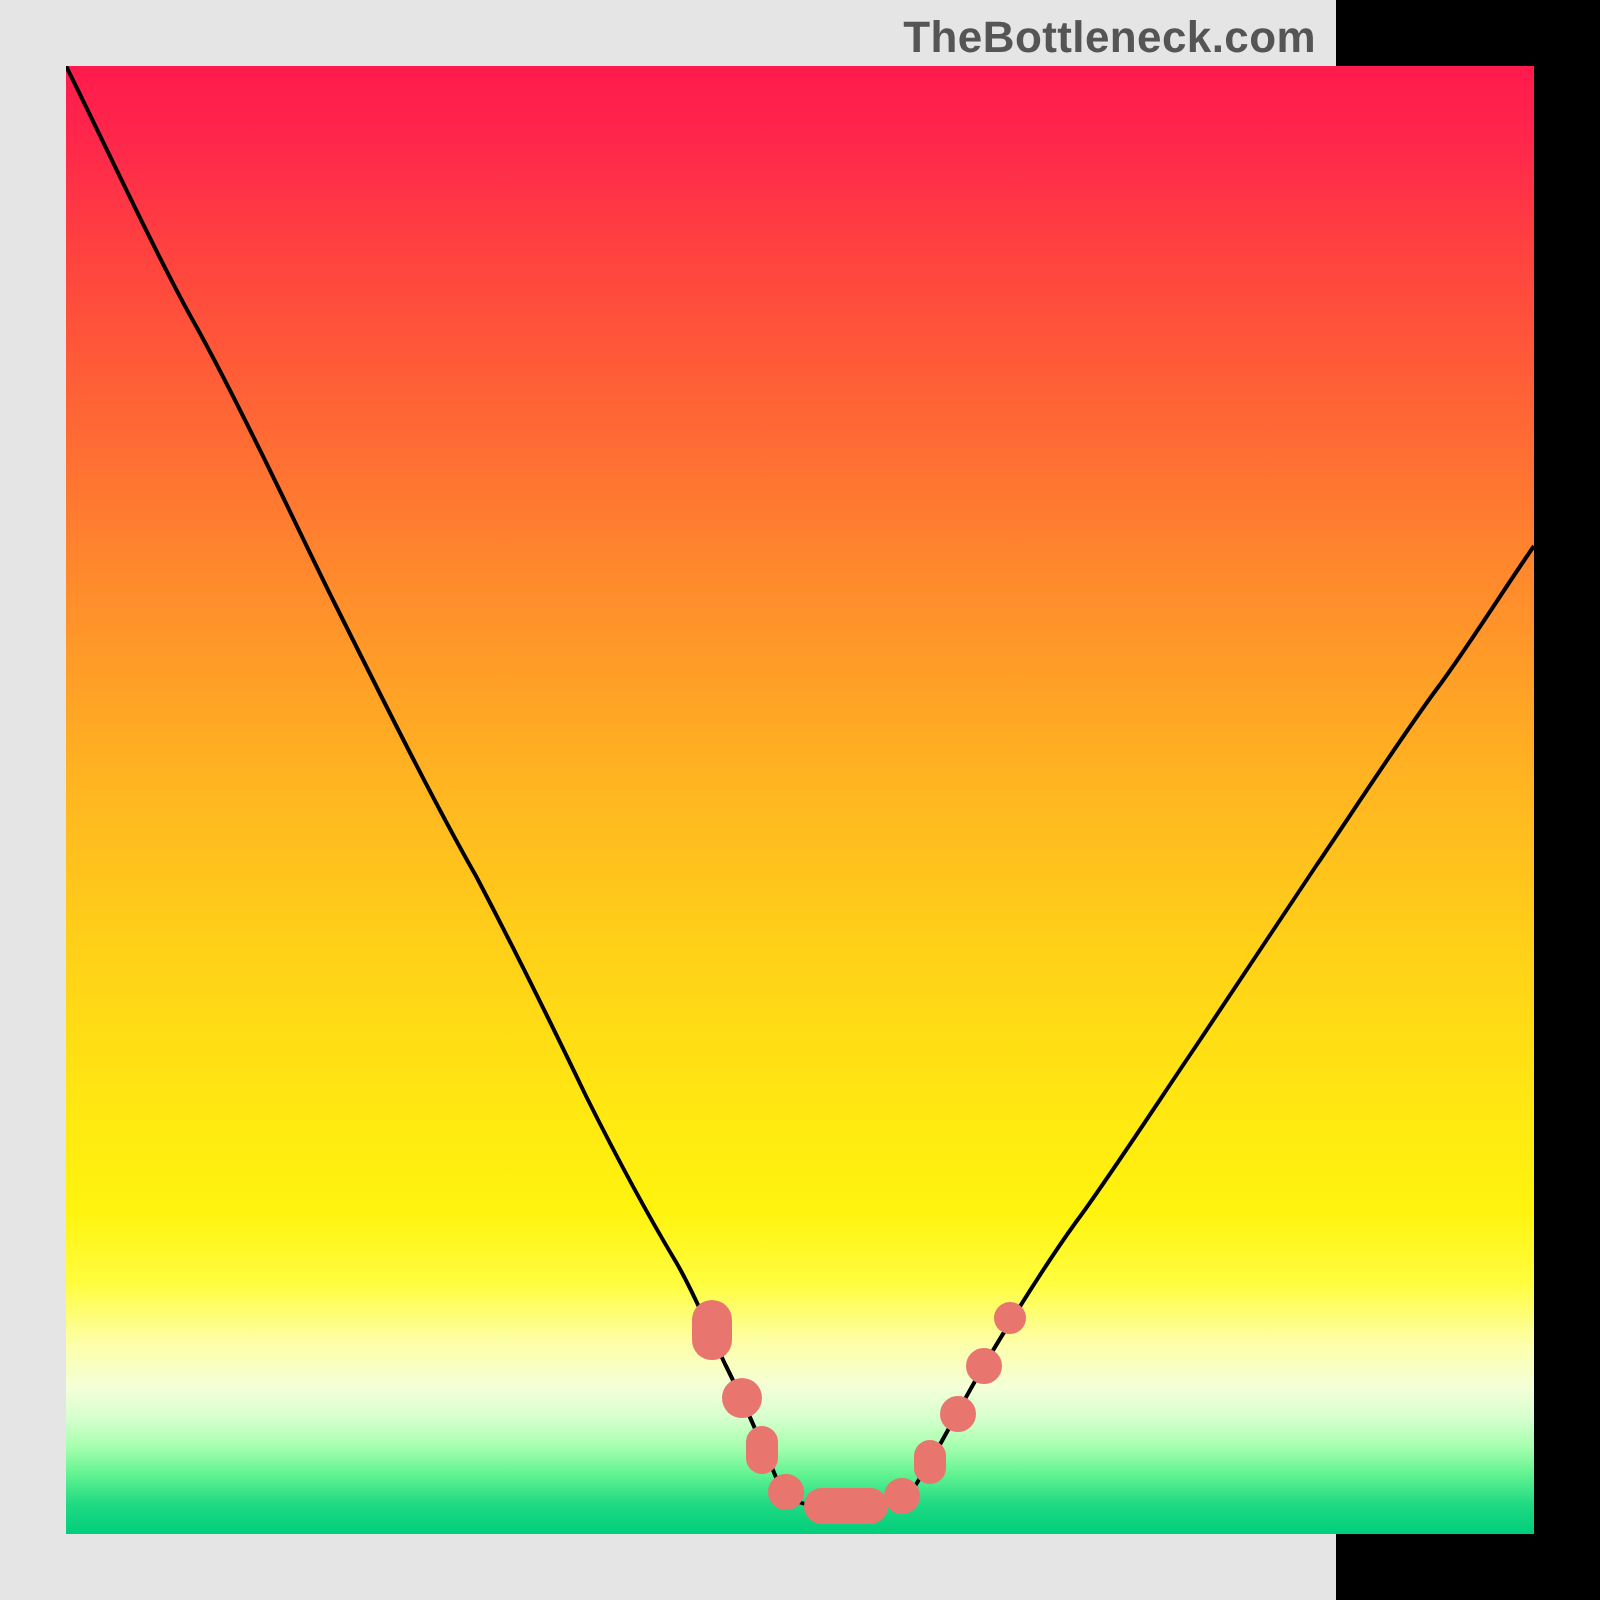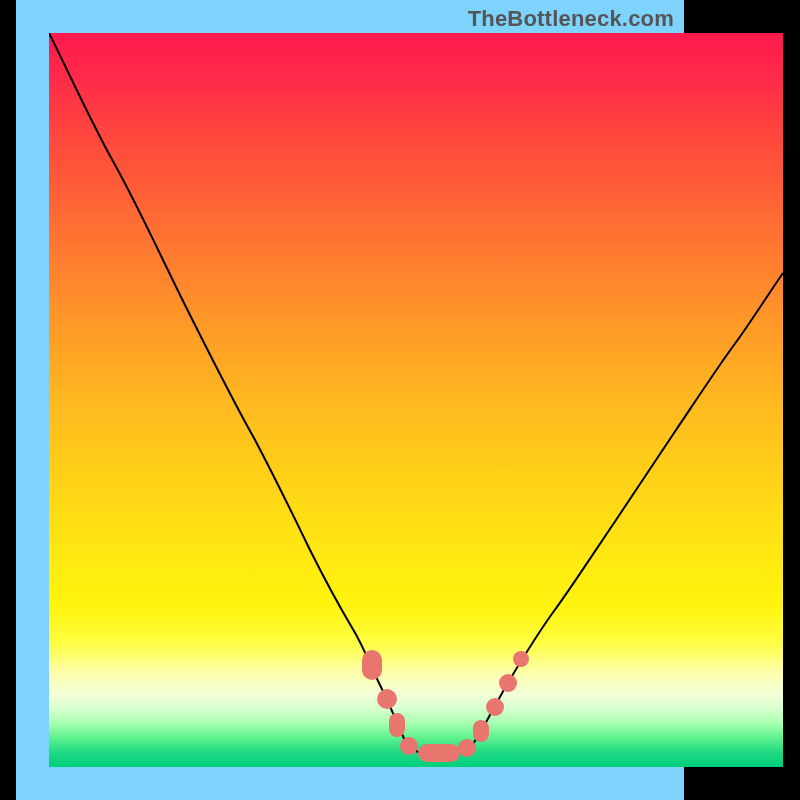--- a/index.html
+++ b/index.html
@@ -5,25 +5,25 @@
   html, body {
     margin: 0;
     padding: 0;
     width: 800px;
     height: 800px;
     background: #000;
     overflow: hidden;
   }
   .frame {
     position: absolute;
-    left: 16px;
+    left: 0;
     top: 0;
     width: 668px;
     height: 800px;
-    background: #7dd3fc;
+    background: #e5e5e5;
   }
   .plot-area {
     position: absolute;
     left: 33px;
     top: 33px;
     width: 734px;
     height: 734px;
     overflow: hidden;
   }
   .gradient-bg {

